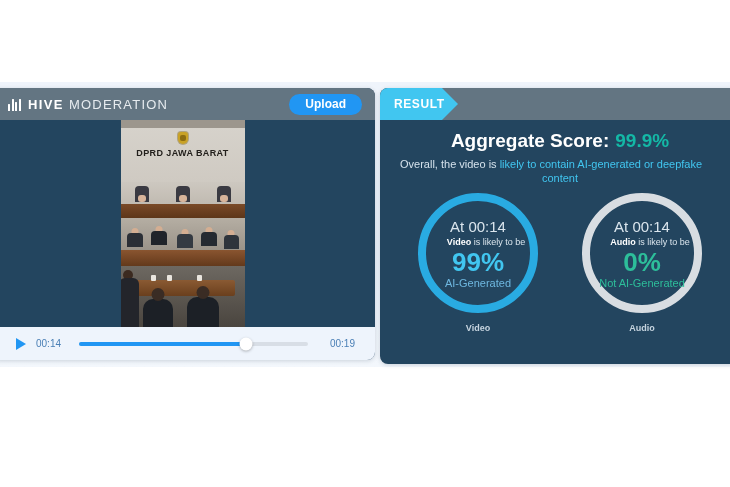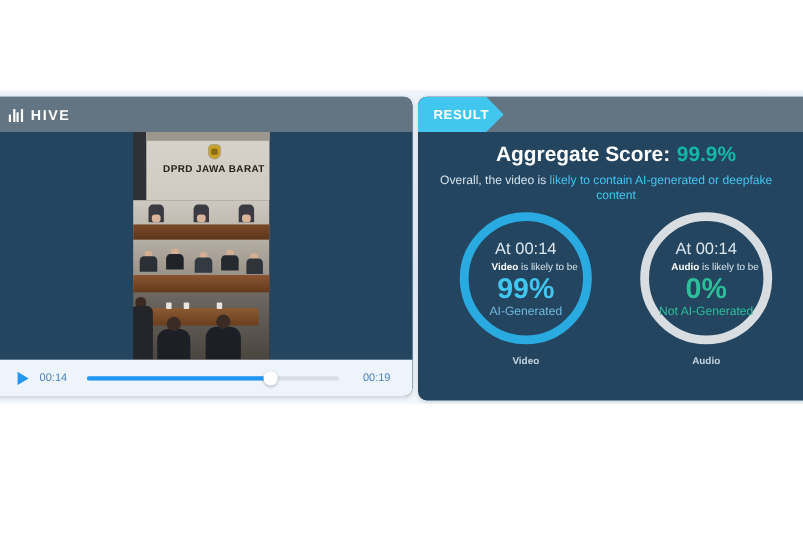--- a/index.html
+++ b/index.html
@@ -57,21 +57,21 @@
   
   .video-stage {
     position: absolute; left: 0; top: 32px; width: 385px; height: 207px;
     background: #23455f; display: flex; justify-content: center;
   }
   .frame {
     position: relative; width: 124px; height: 207px; overflow: hidden;
     background: #2f3136;
   }
   
-  .wall { position: absolute; left: 12px; top: 0; width: 124px; height: 62px;
+  .wall { position: absolute; left: 0; top: 0; width: 124px; height: 62px;
     background: linear-gradient(180deg,#d7d3cc 0%, #cfcac2 100%); }
   .wall-top { position: absolute; left: 0; top: 0; width: 124px; height: 8px; background: #9c968d; }
   .emblem {
     position: absolute; left: 57px; top: 12px; width: 10px; height: 12px;
     background: #c9a227; border-radius: 3px 3px 5px 5px;
     box-shadow: 0 0 0 1px rgba(120,95,20,.4);
   }
   .emblem:after {
     content:""; position:absolute; left:2px; top:3px; width:6px; height:6px;
     background:#8d6d12; border-radius:2px;
@@ -203,21 +203,23 @@
 
     <div class="left-header">
       <div class="brand">
         <span class="brand-mark">
           <i></i>
             <i></i>
             <i></i>
             <i></i>
         </span>
         <span class="brand-hive">HIVE</span>
-      </div>
+        <span class="brand-mod">MODERATION</span>
+      </div>
+      <button class="upload-btn">Upload</button>
     </div>
 
     <div class="video-stage">
       <div class="frame">
         <div class="wall">
           <div class="wall-top"></div>
           <div class="emblem"></div>
           <div class="wall-text">DPRD JAWA BARAT</div>
         </div>
 

